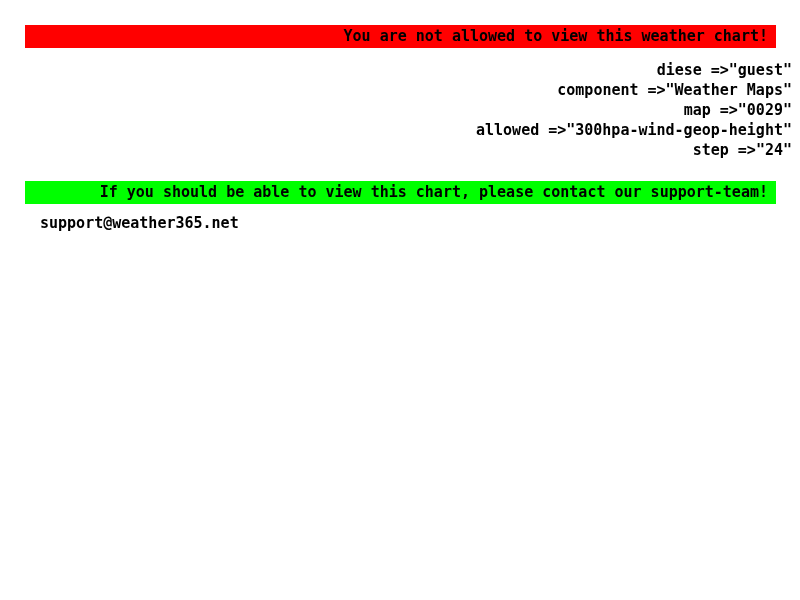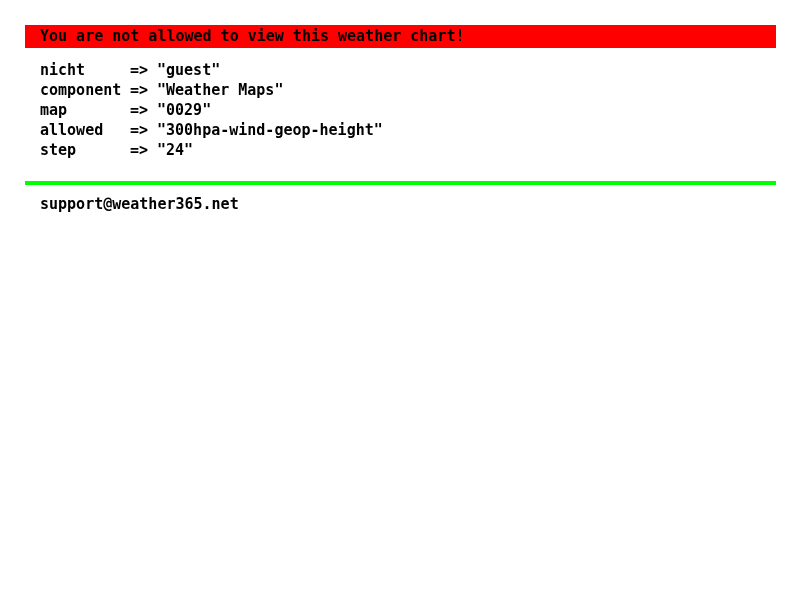--- a/index.html
+++ b/index.html
@@ -10,21 +10,22 @@
   body {
     width: 800px;
     height: 600px;
     overflow: hidden;
     font-family: "DejaVu Sans Mono", "Liberation Mono", monospace;
     font-weight: bold;
     font-size: 15px;
     color: #000000;
   }
   .page {
-    padding: 25px 15px 0 25px;
+    padding: 25px 8px 0 25px;
+    text-align: right;
   }
   .banner {
     width: 751px;
     box-sizing: border-box;
     padding: 2px 8px 2px 15px;
     line-height: 19px;
     white-space: nowrap;
   }
   .banner.error {
     background: #ff0000;
@@ -67,36 +68,37 @@
 <body>
 
 <div class="page">
 
   <div class="banner error">
     <span class="line">You are not allowed to view this weather chart!</span>
   </div>
 
   <div class="params">
     <div class="param-row">
-      <span class="param-key">nicht</span><span class="param-arrow">=&gt;</span><span class="param-value">"guest"</span>
+      <span class="param-key">diese</span><span class="param-arrow">=&gt;</span><span class="param-value">"guest"</span>
     </div>
     <div class="param-row">
       <span class="param-key">component</span><span class="param-arrow">=&gt;</span><span class="param-value">"Weather Maps"</span>
     </div>
     <div class="param-row">
       <span class="param-key">map</span><span class="param-arrow">=&gt;</span><span class="param-value">"0029"</span>
     </div>
     <div class="param-row">
       <span class="param-key">allowed</span><span class="param-arrow">=&gt;</span><span class="param-value">"300hpa-wind-geop-height"</span>
     </div>
     <div class="param-row">
       <span class="param-key">step</span><span class="param-arrow">=&gt;</span><span class="param-value">"24"</span>
     </div>
   </div>
 
   <div class="banner help">
+    <span class="line">If you should be able to view this chart, please contact our support-team!</span>
   </div>
 
   <div class="footer">
     <span>support@weather365.net</span>
   </div>
 
 </div>
 
 </body></html>

